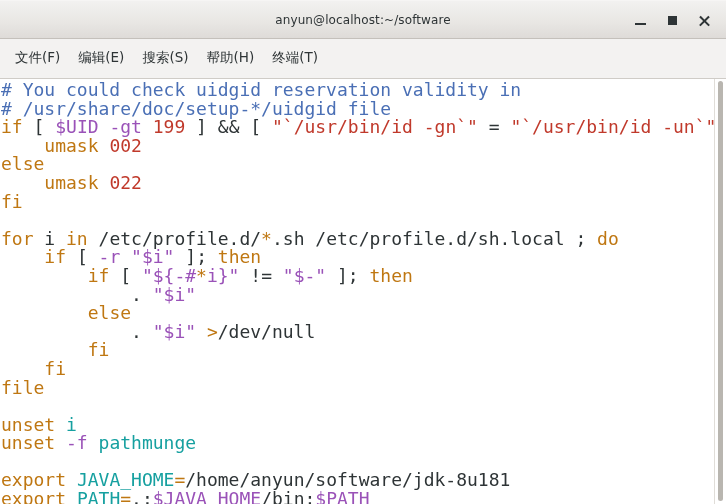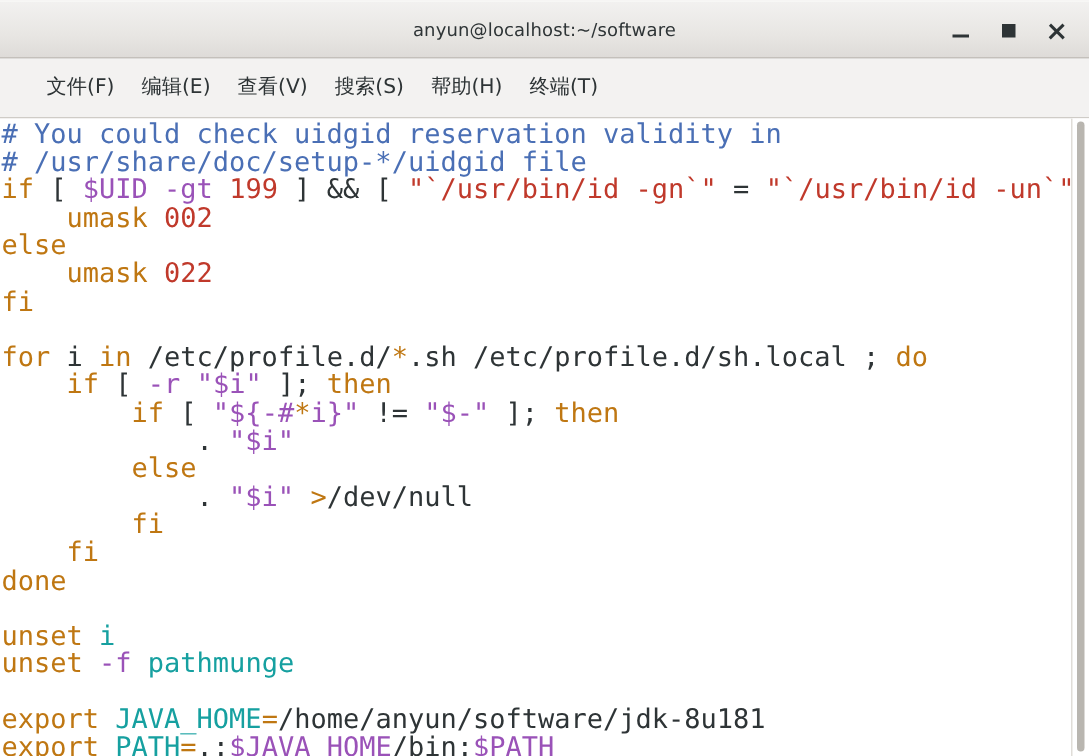--- a/index.html
+++ b/index.html
@@ -85,21 +85,21 @@
   .glyph-close::before { transform: rotate(45deg); }
   .glyph-close::after  { transform: rotate(-45deg); }
 
   
   .menubar {
     height: 40px;
     background: #f3f2f1;
     border-bottom: 1px solid #cfccc7;
     display: flex;
     align-items: center;
-    padding-left: 22px;
+    padding-left: 6px;
     box-sizing: border-box;
   }
   .menu-item {
     font-family: "DejaVu Sans", sans-serif;
     font-size: 13.5px;
     color: #2e3436;
     padding: 2px 9px 3px 9px;
     white-space: nowrap;
     cursor: default;
   }
@@ -184,21 +184,20 @@
       </div>
       <div class="win-btn">
         <div class="glyph-close"></div>
       </div>
     </div>
   </div>
 
   <div class="menubar">
     <div class="menu-item">文件(F)</div>
     <div class="menu-item">编辑(E)</div>
-    <div class="menu-item">查看(V)</div>
     <div class="menu-item">搜索(S)</div>
     <div class="menu-item">帮助(H)</div>
     <div class="menu-item">终端(T)</div>
   </div>
 
   <div class="term-wrap">
     <div class="term">
 
       <div class="line"><span class="c-comment"># You could check uidgid reservation validity in</span></div>
       <div class="line"><span class="c-comment"># /usr/share/doc/setup-*/uidgid file</span></div>
@@ -215,21 +214,21 @@
 
       <div class="line"><span class="c-plain">    </span><span class="c-key">if</span><span class="c-plain"> [ </span><span class="c-var">-r</span><span class="c-plain"> </span><span class="c-var">"$i"</span><span class="c-plain"> ]; </span><span class="c-key">then</span></div>
 
       <div class="line"><span class="c-plain">        </span><span class="c-key">if</span><span class="c-plain"> [ </span><span class="c-var">"${-#</span><span class="c-op">*</span><span class="c-var">i}"</span><span class="c-plain"> != </span><span class="c-var">"$-"</span><span class="c-plain"> ]; </span><span class="c-key">then</span></div>
 
       <div class="line"><span class="c-plain">            . </span><span class="c-var">"$i"</span></div>
       <div class="line"><span class="c-plain">        </span><span class="c-key">else</span></div>
       <div class="line"><span class="c-plain">            . </span><span class="c-var">"$i"</span><span class="c-plain"> </span><span class="c-op">&gt;</span><span class="c-plain">/dev/null</span></div>
       <div class="line"><span class="c-plain">        </span><span class="c-key">fi</span></div>
       <div class="line"><span class="c-plain">    </span><span class="c-key">fi</span></div>
-      <div class="line"><span class="c-key">done</span></div>
+      <div class="line"><span class="c-key">file</span></div>
       <div class="line">&nbsp;</div>
 
       <div class="line"><span class="c-key">unset</span><span class="c-plain"> </span><span class="c-ident">i</span></div>
       <div class="line"><span class="c-key">unset</span><span class="c-plain"> </span><span class="c-var">-f</span><span class="c-plain"> </span><span class="c-ident">pathmunge</span></div>
       <div class="line">&nbsp;</div>
 
       <div class="line"><span class="c-key">export</span><span class="c-plain"> </span><span class="c-ident">JAVA_HOME</span><span class="c-op">=</span><span class="c-plain">/home/anyun/software/jdk-8u181</span></div>
 
       <div class="line"><span class="c-key">export</span><span class="c-plain"> </span><span class="c-ident">PATH</span><span class="c-op">=</span><span class="c-plain">.:</span><span class="c-var">$JAVA_HOME</span><span class="c-plain">/bin:</span><span class="c-var">$PATH</span></div>
     </div>

